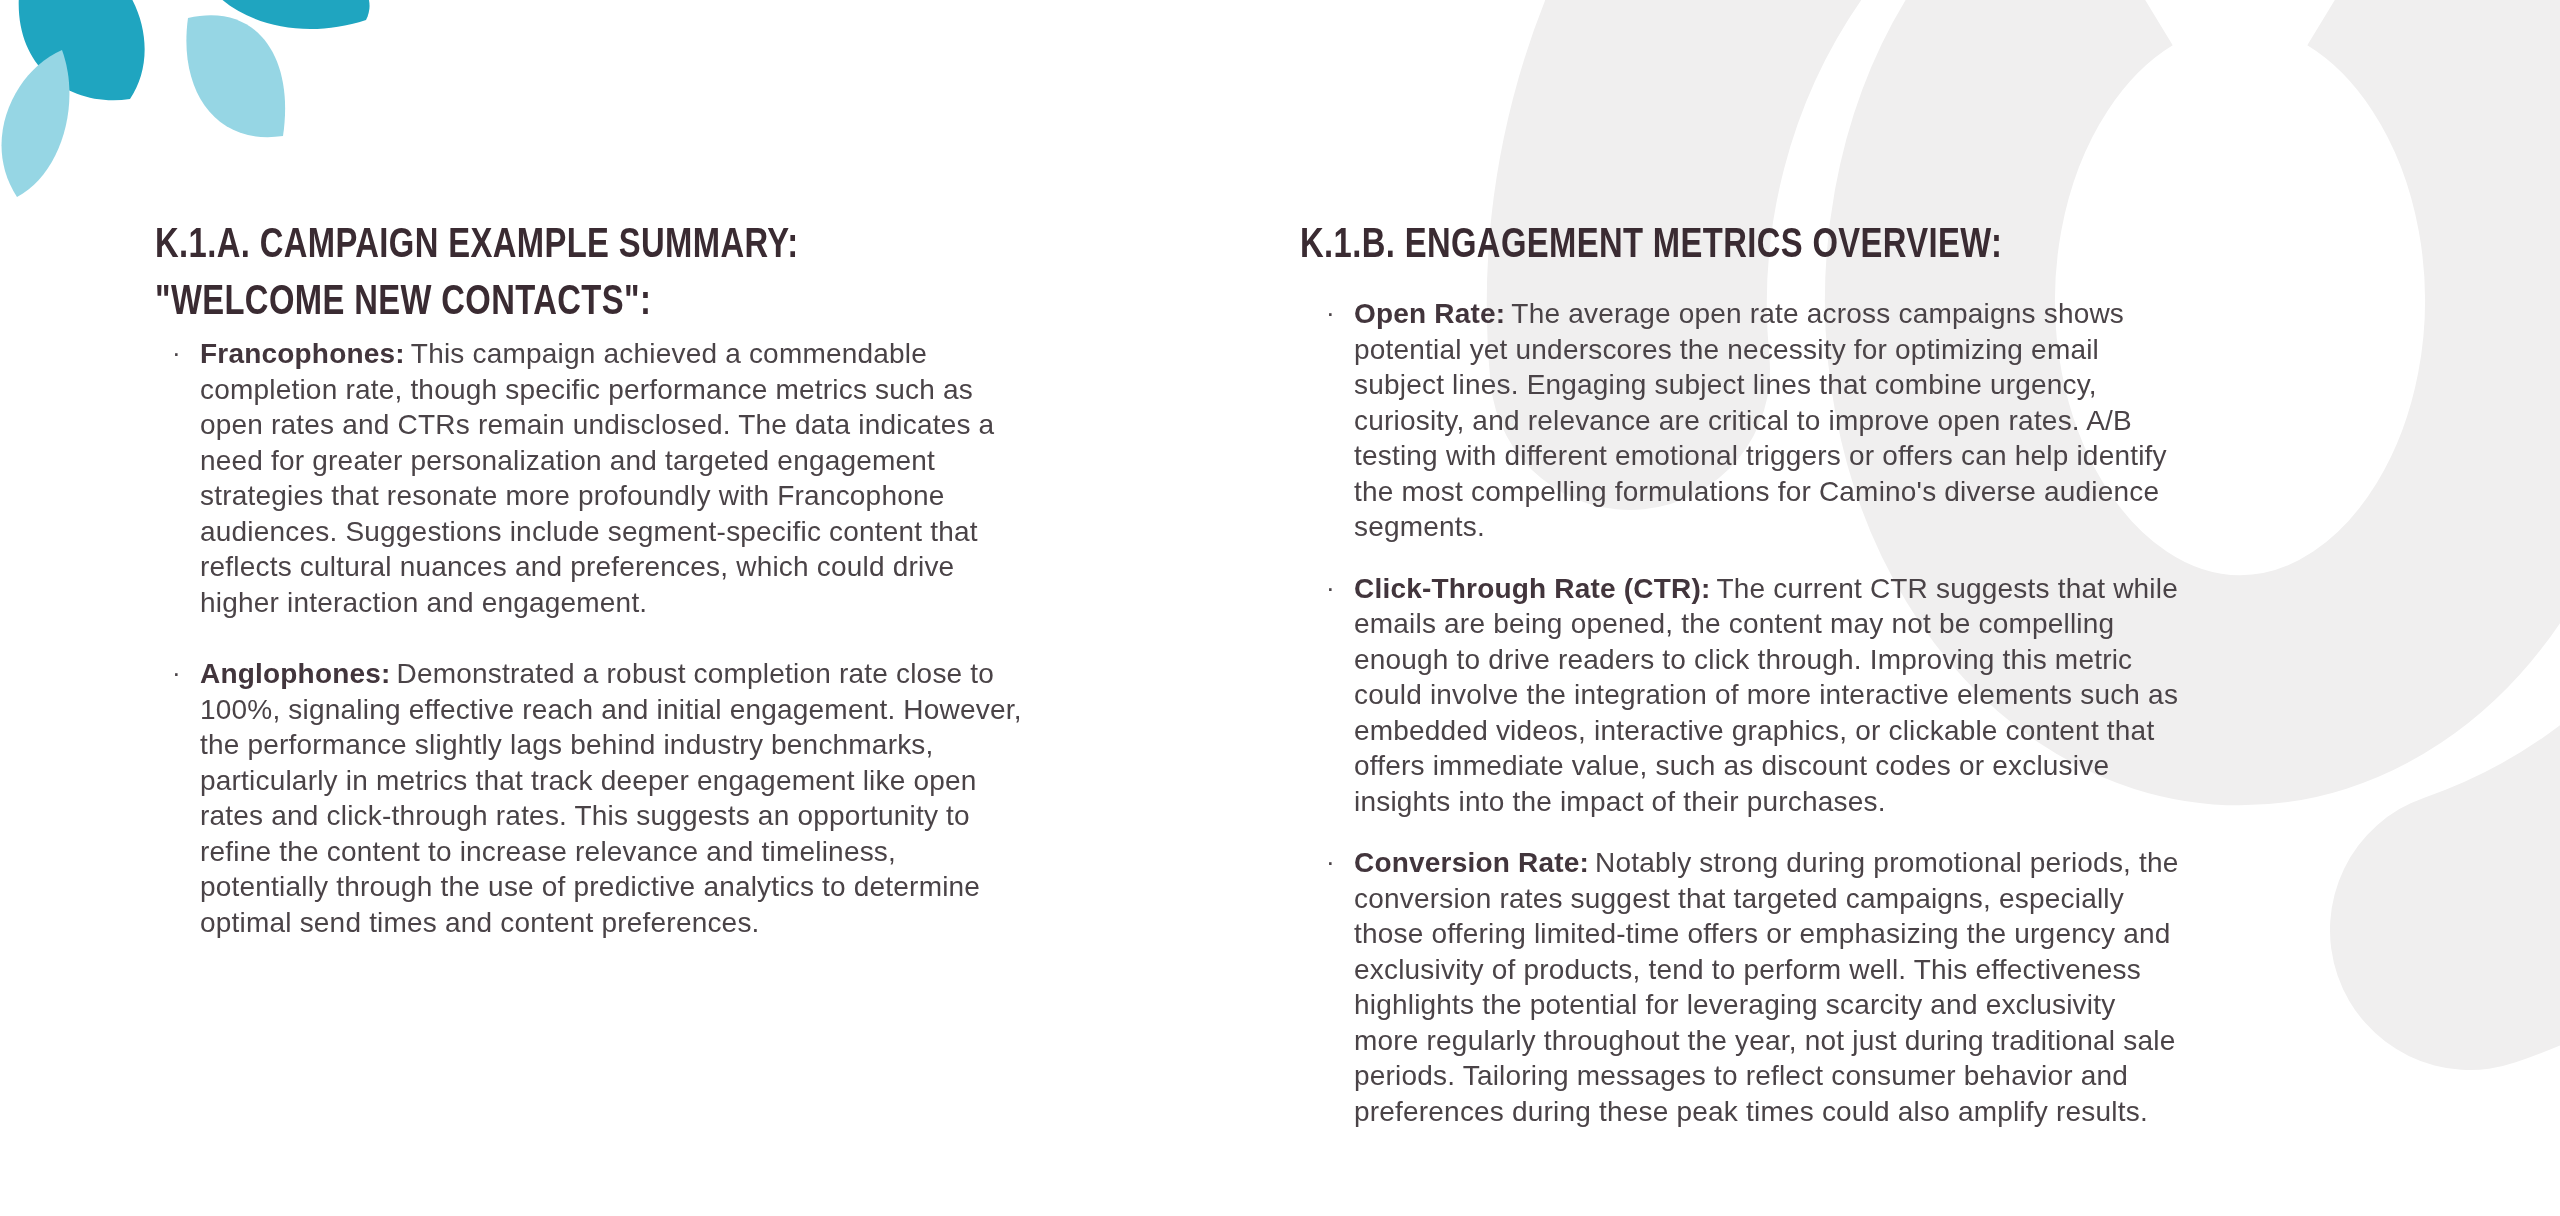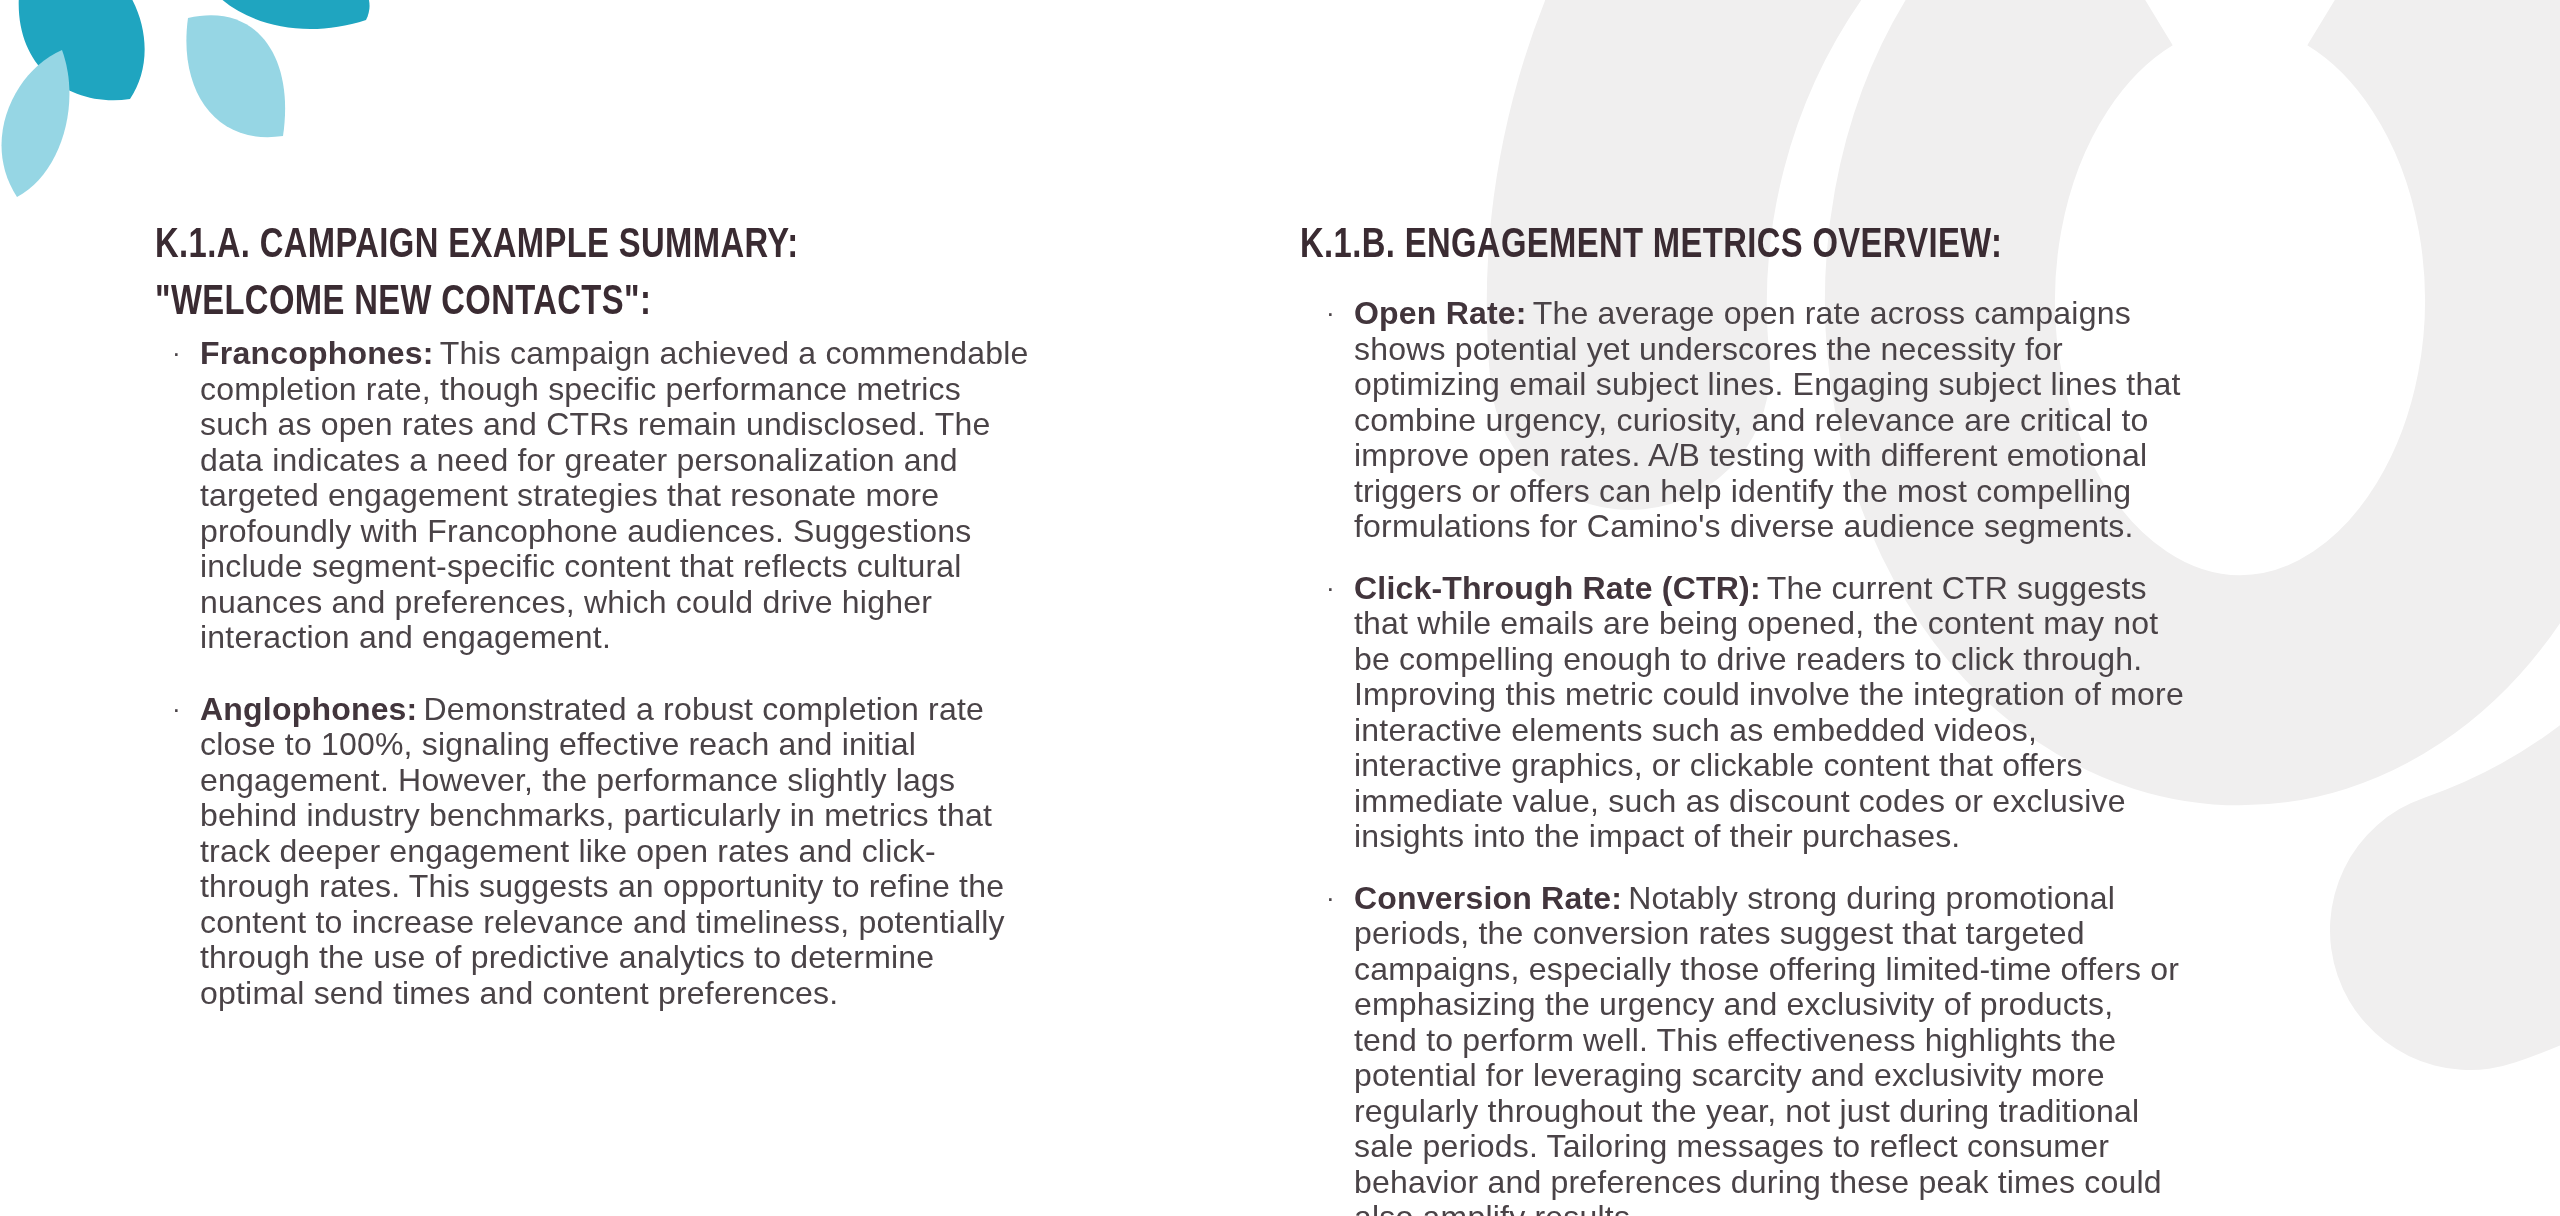--- a/index.html
+++ b/index.html
@@ -46,21 +46,21 @@
   .bullet-item.gap-left   { margin-bottom: 36px; }
   .bullet-item.gap-right  { margin-bottom: 26px; }
   .dot {
     flex: none;
     width: 28px;
     font-size: 26px;
     line-height: 35px;
     color: #4a4347;
   }
   .itext {
-    font-size: 32px;
+    font-size: 28px;
     line-height: 35.5px;
     letter-spacing: 0.2px;
     color: #4a4347;
   }
   .lead {
     font-weight: bold;
     color: #42353c;
     margin-right: 6px;
   }
   .left-list  { left: 172px;  top: 336px; width: 860px; }

